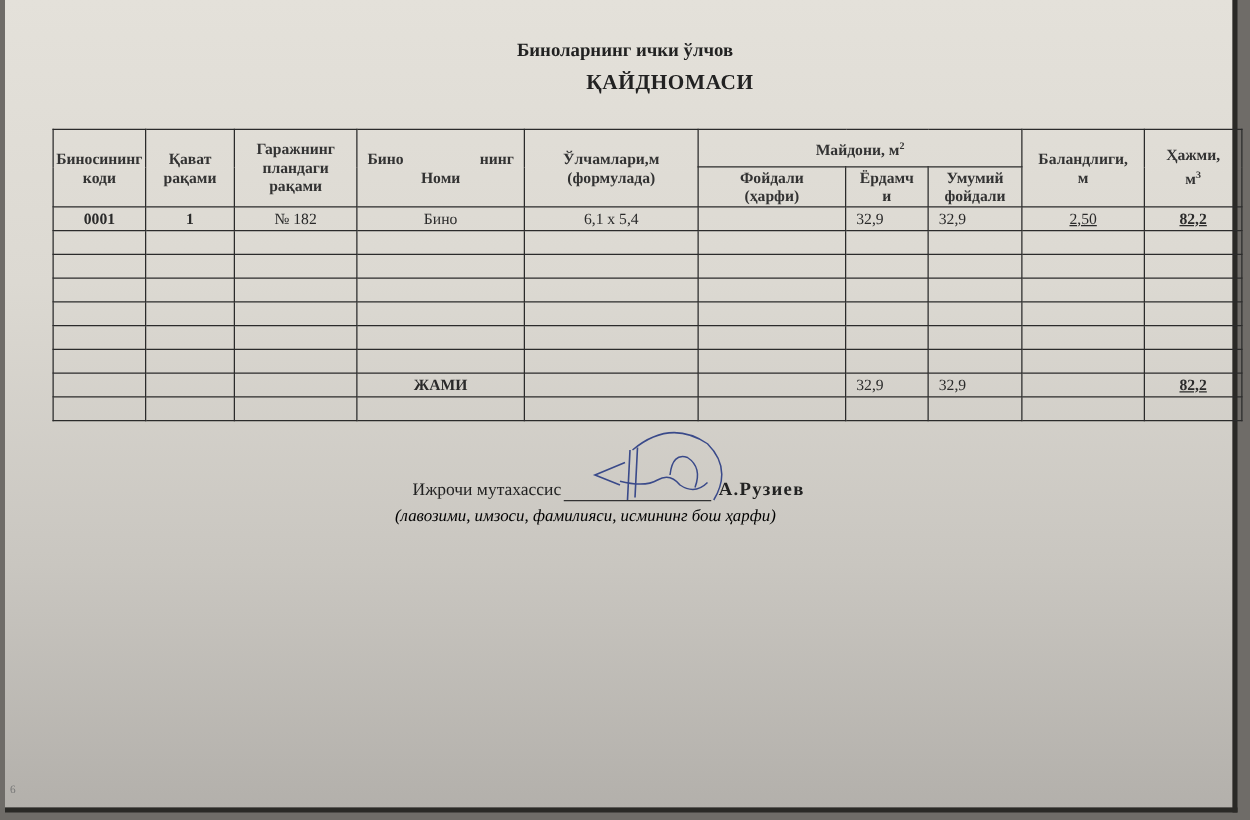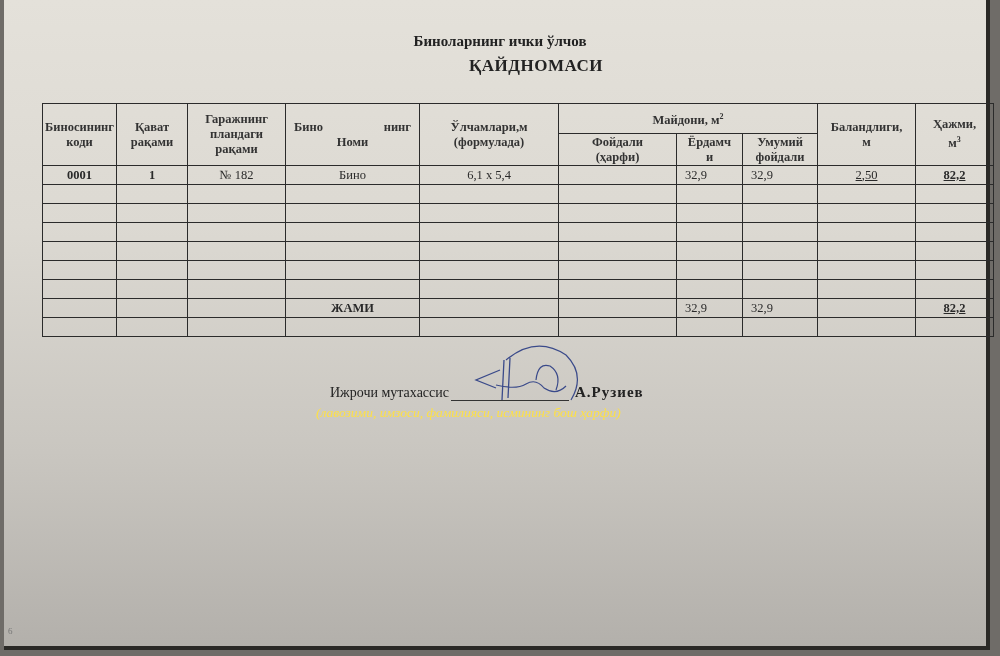--- a/index.html
+++ b/index.html
@@ -39,21 +39,21 @@
     .left { text-align: left !important; padding-left: 8px !important; }
     .ul { text-decoration: underline; }
     .split { display: flex; justify-content: space-between; padding: 0 6px; }
     .sig-line {
       position: absolute; top: 384px; left: 330px; font-size: 14px; color: #222;
       display: flex; align-items: flex-end;
     }
     .sig-blank { display: inline-block; width: 118px; border-bottom: 1px solid #333; margin: 0 6px 0 2px; height: 14px; }
     .sig-name { font-weight: bold; font-size: 15px; letter-spacing: 1px; }
     .sig-caption {
-      position: absolute; top: 405px; left: 316px; font-style: italic; font-size: 13.5px; color: #fde047; text-align: center;
+      position: absolute; top: 405px; left: 316px; font-style: italic; font-size: 13.5px; color: #000000; text-align: center;
     }
     .signature { position: absolute; left: 466px; top: 340px; }
     .corner-mark { position: absolute; left: 8px; top: 626px; font-size: 9px; color: #777; }
   </style>
 </head>
 <body>
 
 <div class="page"></div>
 
 <div class="title1">Биноларнинг ички ўлчов</div>

